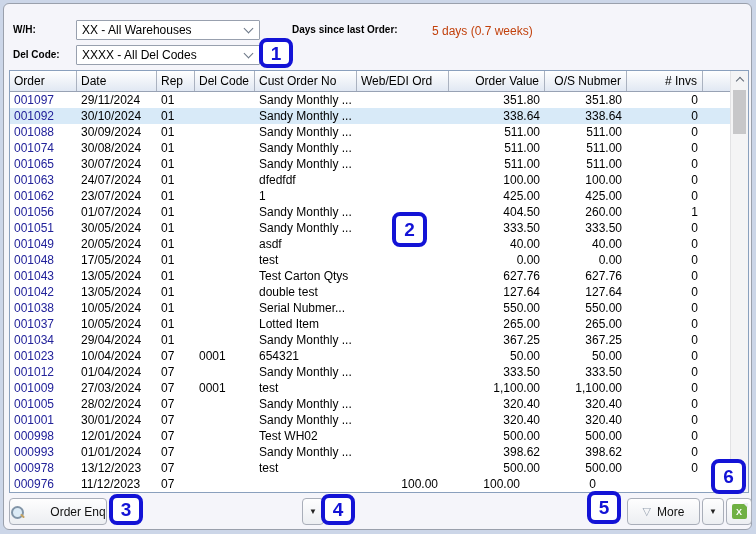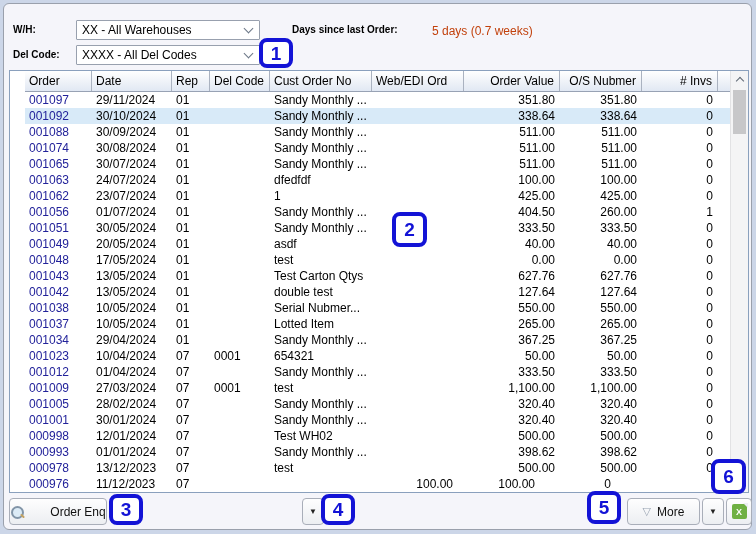--- a/index.html
+++ b/index.html
@@ -23,21 +23,21 @@
   }
   .chev-down {
     width:7px; height:7px; border-right:1.5px solid #6b7686; border-bottom:1.5px solid #6b7686;
     transform:rotate(45deg); margin-top:-4px; flex:0 0 auto;
   }
   
   .table {
     position:absolute; left:5px; top:66px; width:740px; height:423px;
     background:#fff; border:1px solid #8aa0bd; display:flex;
   }
-  .table-main { flex:1 1 auto; display:flex; flex-direction:column; overflow:hidden;margin-left:15px; }
+  .table-main { flex:1 1 auto; display:flex; flex-direction:column; overflow:hidden; }
   .thead {
     flex:0 0 21px; display:flex;
     background:linear-gradient(#ffffff, #eef2f8 55%, #e1e8f3);
     border-bottom:1px solid #98a2b4;
   }
   .hcell {
     font-size:12px; color:#000; padding:3px 5px 0 4px;
     border-right:1px solid #aab2c0; white-space:nowrap; overflow:hidden;
   }
   .hfill { flex:1 1 auto; border-right:none; }

